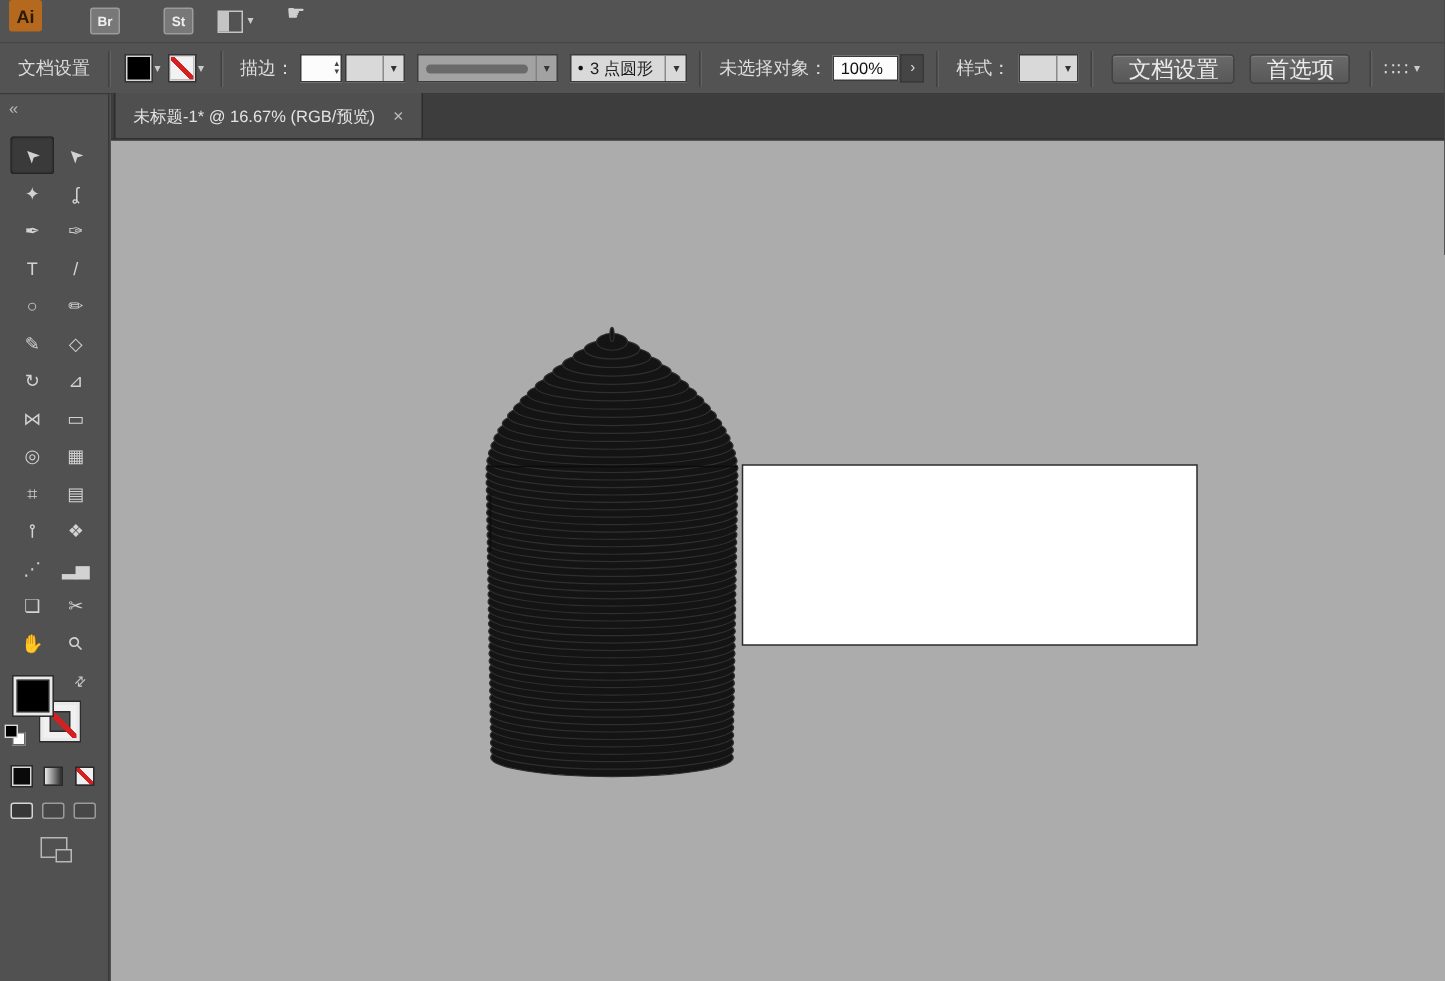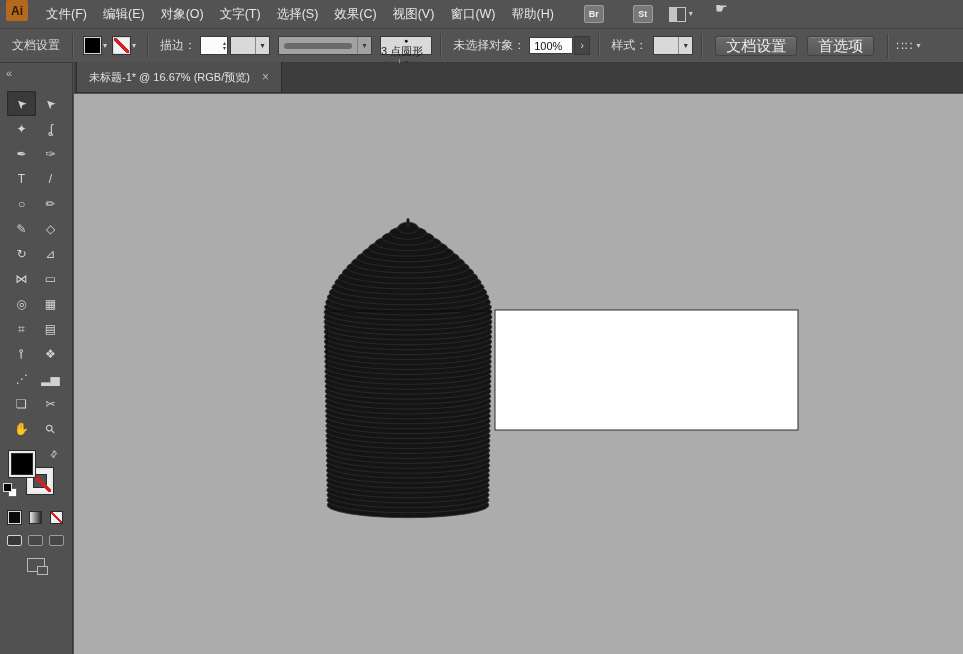--- a/index.html
+++ b/index.html
@@ -35,21 +35,21 @@
   .spinner{width:26px;height:17px;background:#fcfcfc;border:1px solid #3a3a3a;display:flex;align-items:center;justify-content:flex-end;}
   .spin-col{display:flex;flex-direction:column;font-size:6px;line-height:5px;color:#444;padding-right:1px;}
   .mini-drop{height:17px;background:#d9d9d9;border:1px solid #3a3a3a;display:flex;align-items:center;margin-left:2px;}
   .mini-drop .drop-body{width:24px;height:100%;}
   .mini-drop .caret-cell{width:13px;height:100%;border-left:1px solid #8a8a8a;display:flex;align-items:center;justify-content:center;}
   .mini-drop .caret{color:#333;}
   .profile-drop{height:17px;width:92px;background:#b0b0b0;border:1px solid #3a3a3a;display:flex;align-items:center;margin-left:8px;opacity:.85;}
   .profile-bar{flex:1;height:6px;margin:0 5px;background:#6f6f6f;border-radius:3px;}
   .profile-drop .caret-cell{width:13px;height:100%;border-left:1px solid #8a8a8a;display:flex;align-items:center;justify-content:center;}
   .profile-drop .caret{color:#333;}
-  .brush-drop{height:17px;background:#d9d9d9;border:1px solid #3a3a3a;display:flex;align-items:center;margin-left:8px;color:#1c1c1c;flex-direction:column;}
+  .brush-drop{height:17px;background:#d9d9d9;border:1px solid #3a3a3a;display:flex;align-items:center;margin-left:8px;color:#1c1c1c;}
   .brush-drop .brush-dot{font-size:7px;margin:0 4px;color:#111;}
   .brush-drop .brush-name{font-size:11px;padding-right:8px;white-space:nowrap;}
   .brush-drop .caret-cell{width:13px;height:100%;border-left:1px solid #8a8a8a;display:flex;align-items:center;justify-content:center;}
   .brush-drop .caret{color:#333;}
   .opacity-input{width:44px;height:17px;background:#fcfcfc;border:1px solid #3a3a3a;font-size:11px;
                  font-family:"Liberation Sans","DejaVu Sans",sans-serif;color:#111;padding:0 0 0 4px;box-sizing:border-box;}
   .chev-btn{width:14px;height:17px;background:#454545;border:1px solid #383838;color:#ddd;font-size:10px;
             display:flex;align-items:center;justify-content:center;margin-left:1px;}
   .cb-btn{height:20px;padding:0 10px;margin:0 5px;font-size:15px;color:#ebebeb;
           background:linear-gradient(#6a6a6a,#585858);border:1px solid #414141;border-radius:3px;
@@ -100,31 +100,20 @@
   .canvas{position:absolute;left:74px;top:94px;right:0;bottom:0;background:#ACACAC;overflow:hidden;}
   .canvas svg{position:absolute;left:0;top:0;}
 </style>
 </head>
 <body>
 
 <div id="app">
 
   <div class="menubar">
     <div class="ai-logo">Ai</div>
-    <div class="menu-items">
-        <div class="menu-item">文件(F)</div>
-        <div class="menu-item">编辑(E)</div>
-        <div class="menu-item">对象(O)</div>
-        <div class="menu-item">文字(T)</div>
-        <div class="menu-item">选择(S)</div>
-        <div class="menu-item">效果(C)</div>
-        <div class="menu-item">视图(V)</div>
-        <div class="menu-item">窗口(W)</div>
-        <div class="menu-item">帮助(H)</div>
-      </div>
     <div class="badges">
         <div class="badge">Br</div>
         <div class="badge">St</div>
       </div>
     <div class="ws-group">
       <span class="ws-icon"></span>
       <span class="caret">▾</span>
     </div>
     <span class="hand-icon">☛</span>
   </div>

